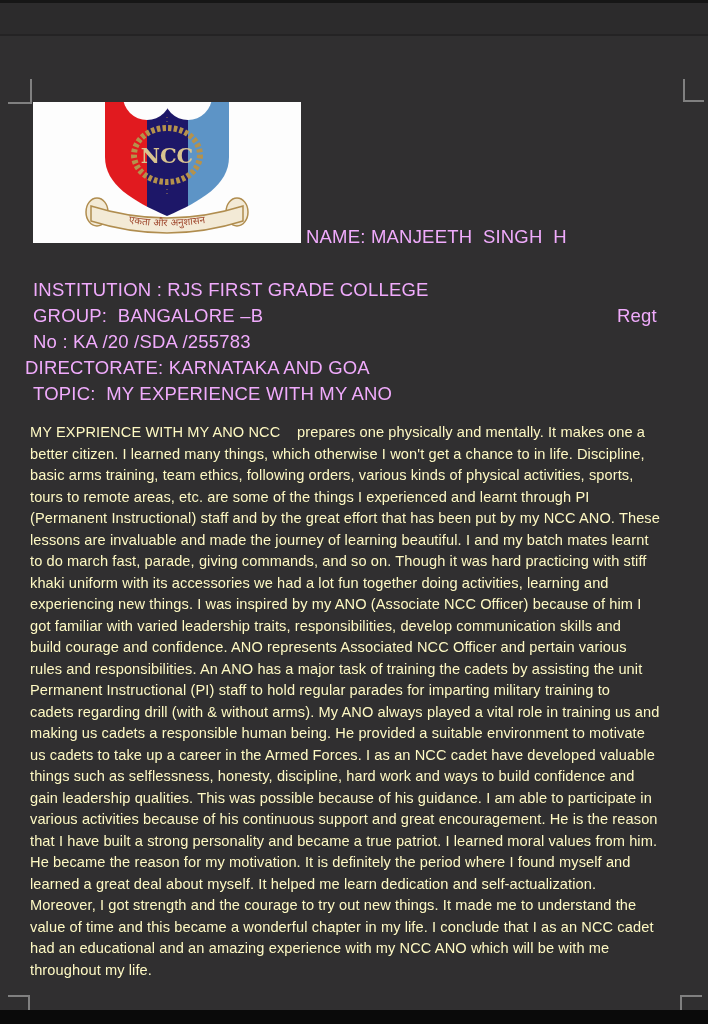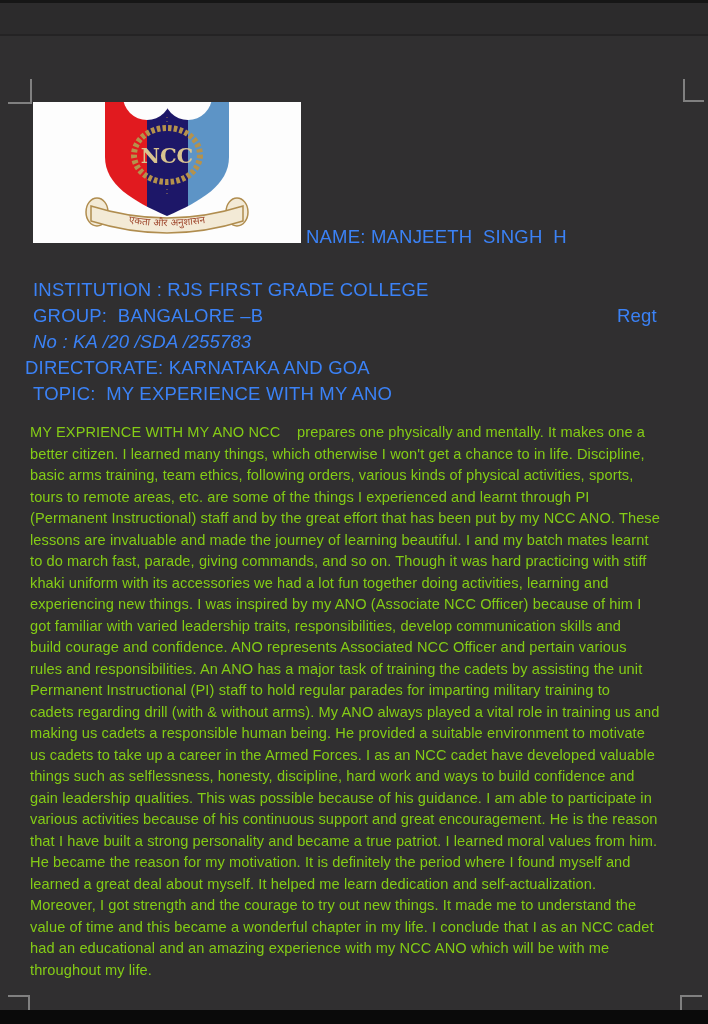--- a/index.html
+++ b/index.html
@@ -24,36 +24,36 @@
   .corner.tl{left:8px;top:79px;width:22px;height:23px;border-right:2px solid #808080;border-bottom:2px solid #808080;}
   .corner.tr{left:683px;top:79px;width:19px;height:21px;border-left:2px solid #808080;border-bottom:2px solid #808080;}
   .corner.bl{left:8px;top:995px;width:20px;height:18px;border-top:2px solid #808080;border-right:2px solid #808080;}
   .corner.br{left:680px;top:995px;width:20px;height:18px;border-top:2px solid #808080;border-left:2px solid #808080;}
 
   
   .logo-box{position:absolute;left:33px;top:102px;width:268px;height:141px;background:#fdfdfd;z-index:3;}
 
   
   .hdr{
-    position:absolute;color:#3b82f6;font-size:18.5px;line-height:22px;
+    position:absolute;color:#f0abfc;font-size:18.5px;line-height:22px;
     white-space:pre;letter-spacing:0.2px;z-index:4;
   }
   .hdr.name-line{left:306px;top:226px;}
   .hdr.unit-line{left:33px;top:253px;}
   .hdr.inst-line{left:33px;top:279px;}
   .hdr.group-line{left:33px;top:305px;}
   .hdr.regt-label{left:617px;top:305px;}
-  .hdr.no-line{left:33px;top:331px;font-style:italic;}
+  .hdr.no-line{left:33px;top:331px;}
   .hdr.dir-line{left:25px;top:357px;}
   .hdr.topic-line{left:33px;top:383px;}
 
   
   .essay{
     position:absolute;left:30px;top:422px;width:672px;
-    color:#84cc16;font-size:14.6px;line-height:21.5px;
+    color:#fef9c3;font-size:14.6px;line-height:21.5px;
     white-space:pre;letter-spacing:0.1px;z-index:4;
   }
 </style>
 </head>
 <body>
 
 <div class="screen">
 
   <div class="top-strip"></div>
   <div class="top-bar"></div>

